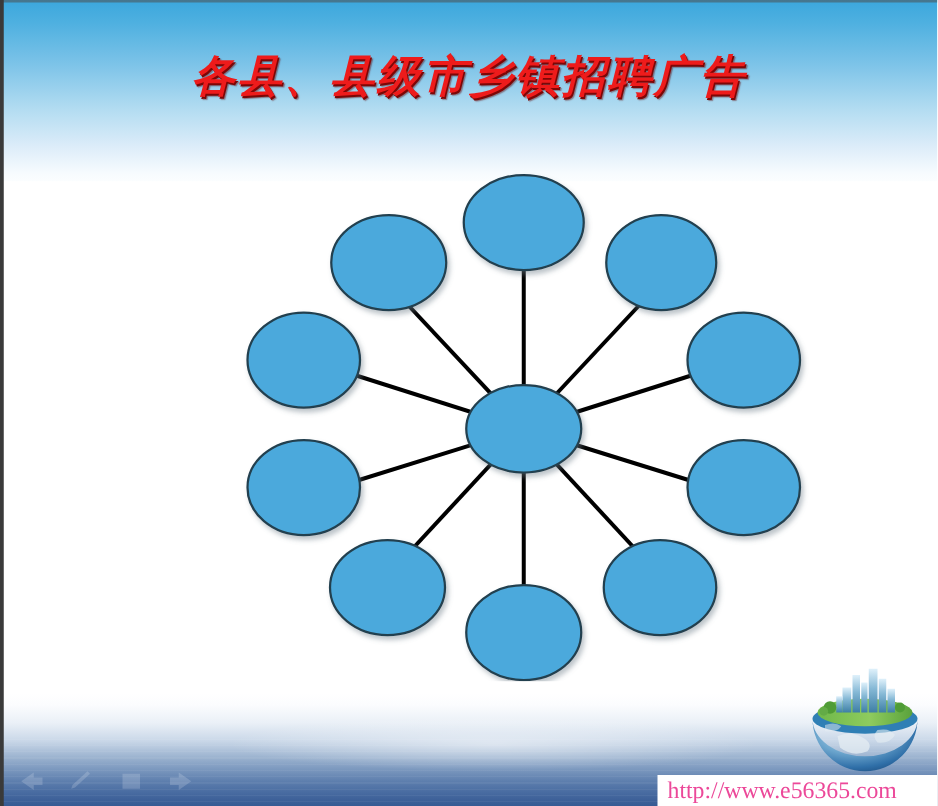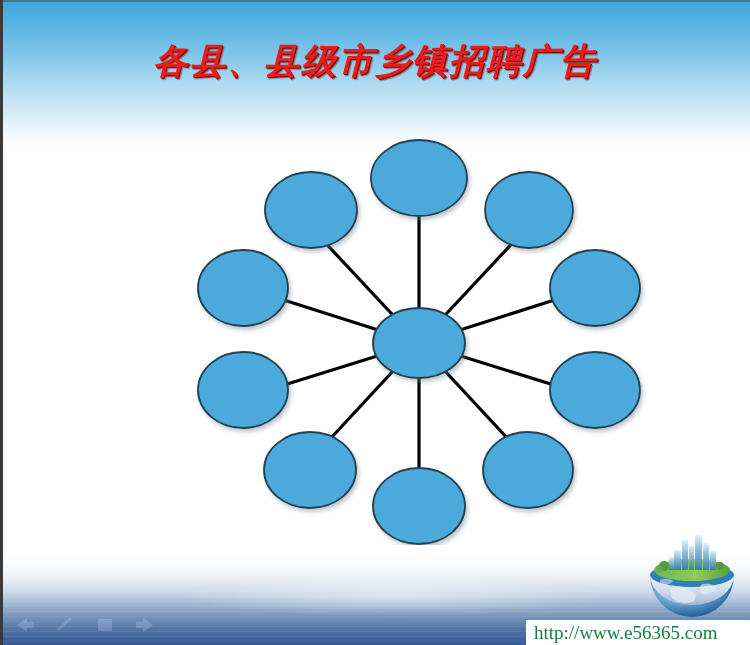--- a/index.html
+++ b/index.html
@@ -146,21 +146,21 @@
     height: 25px;
     background: #ffffff;
     display: flex;
     align-items: center;
     padding-left: 8px;
     box-sizing: border-box;
   }
   .url-text {
     font-family: "Liberation Serif", "DejaVu Serif", serif;
     font-size: 19px;
-    color: #15803d;
+    color: #ec4899;
     letter-spacing: 0px;
     white-space: nowrap;
   }
 </style>
 </head>
 <body>
 
 <div id="slide">
 
   <div class="bg-sky"></div>

